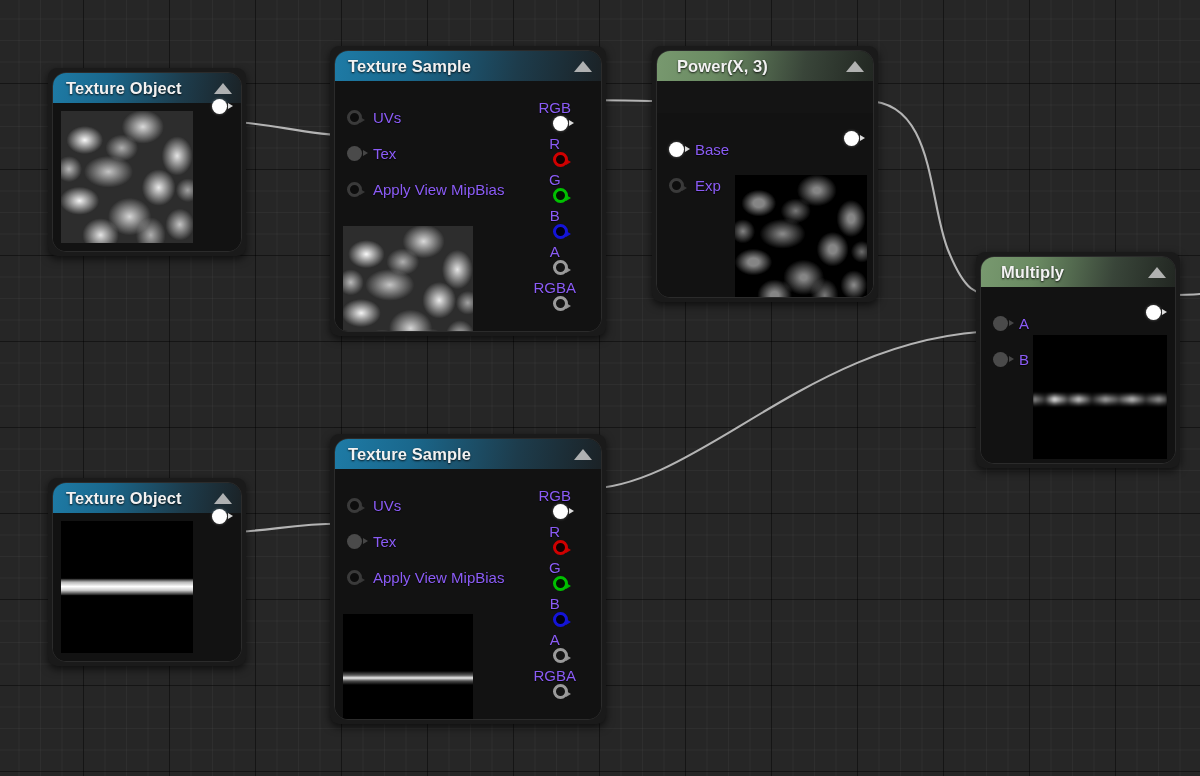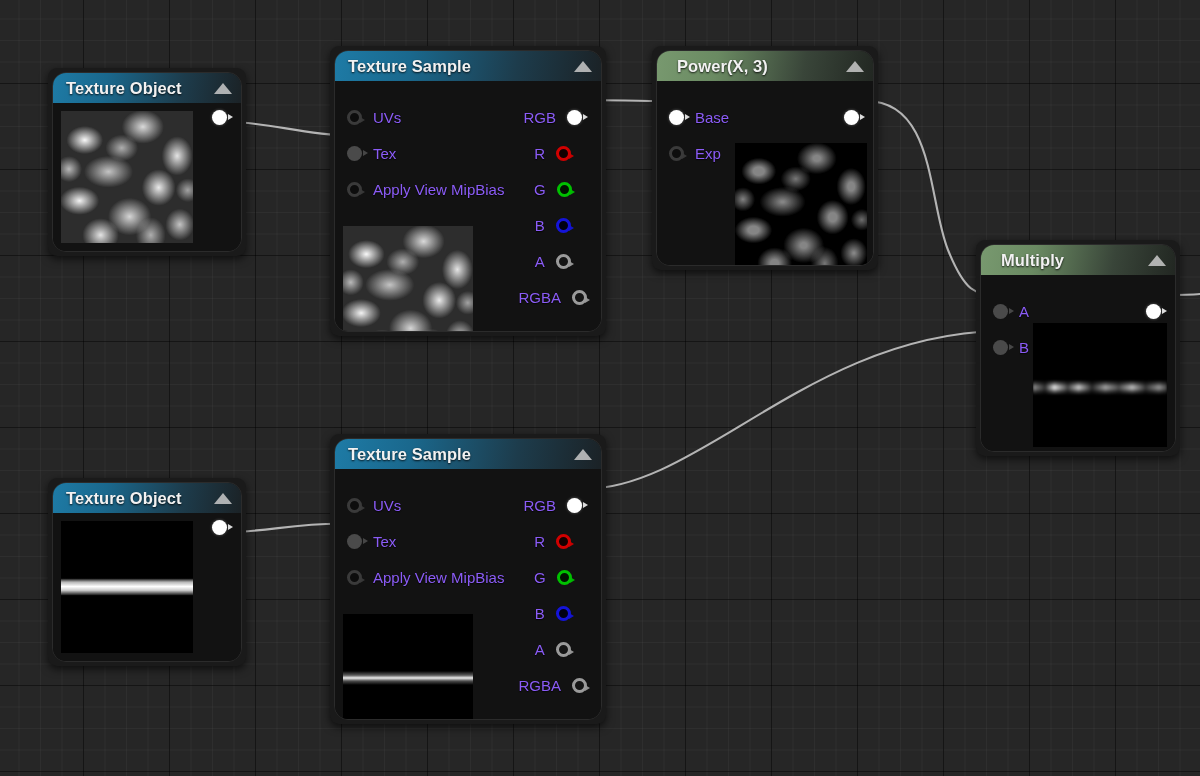--- a/index.html
+++ b/index.html
@@ -129,21 +129,21 @@
   .out-label { margin-right: 11px; text-align: right; }
 
   .inputs {
     position: absolute;
     left: 12px; top: 0;
   }
   .outputs {
     position: absolute;
     right: 12px; top: 0;
   }
-  .outputs .pinrow { justify-content: center; }
+  .outputs .pinrow { justify-content: flex-start; flex-direction: column; }
 
   
   .thumb {
     position: absolute;
     background: #000;
     overflow: hidden;
   }
   .noise {
     background-color: #1b1b1b;
     background-image:
@@ -299,21 +299,21 @@
       </div>
     </div>
   </div>
 
   <div class="node" style="left:652px; top:46px; width:218px;">
     <div class="node-inner">
       <div class="title title-green">
         <span class="title-text">Power(X, 3)</span>
         <span class="collapse-arrow"></span>
       </div>
-      <div class="body" style="height:184px;">
+      <div class="body" style="height:184px;margin-top:32px;">
 
         <div class="inputs" style="top:18px;">
           <div class="pinrow">
             <span class="pin pin-filled-white"></span>
             <span class="pin-label in-label">Base</span>
           </div>
           <div class="pinrow">
             <span class="pin pin-hollow"></span>
             <span class="pin-label in-label">Exp</span>
           </div>
@@ -397,21 +397,21 @@
             <span class="pin-label out-label">RGBA</span>
             <span class="pin pin-gray-ring"></span>
           </div>
         </div>
 
         <div class="thumb stripe stripe-soft" style="left:8px; top:145px; width:130px; height:128px;"></div>
       </div>
     </div>
   </div>
 
-  <div class="node" style="left:976px; top:240px; width:196px;">
+  <div class="node" style="left:976px; top:252px; width:196px;">
     <div class="node-inner">
       <div class="title title-green">
         <span class="title-text">Multiply</span>
         <span class="collapse-arrow"></span>
       </div>
       <div class="body" style="height:176px;">
 
         <div class="inputs" style="top:18px;">
           <div class="pinrow">
             <span class="pin pin-filled-gray"></span>

